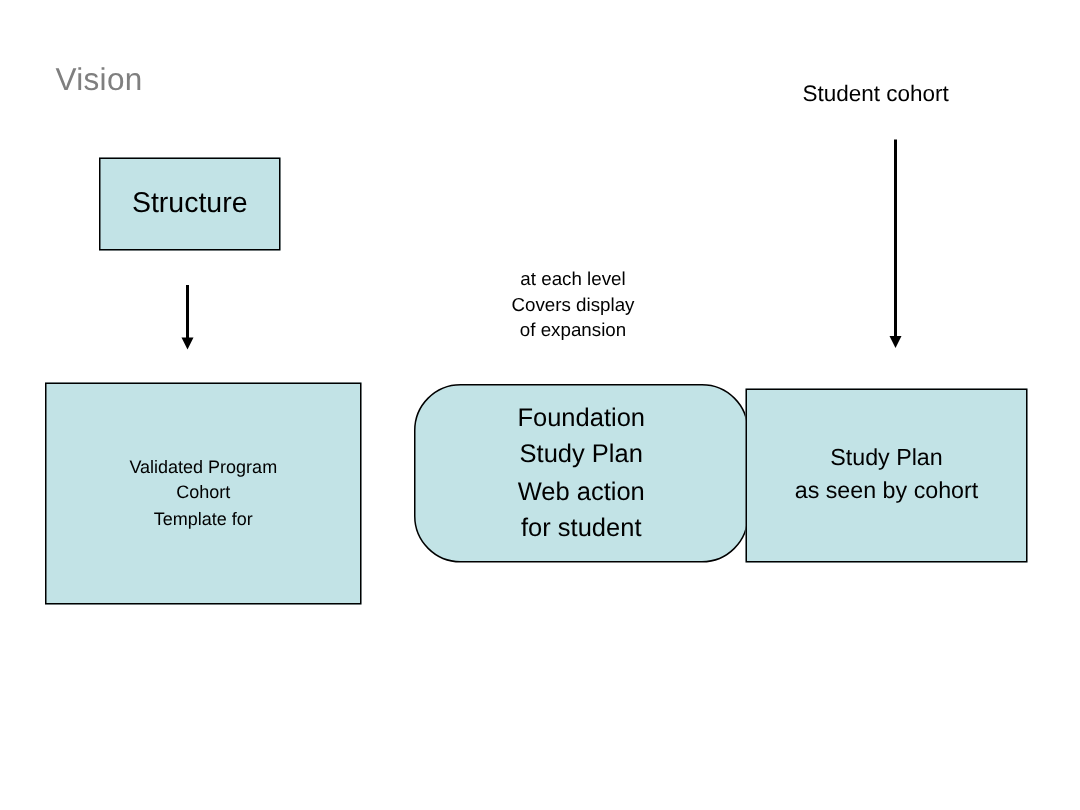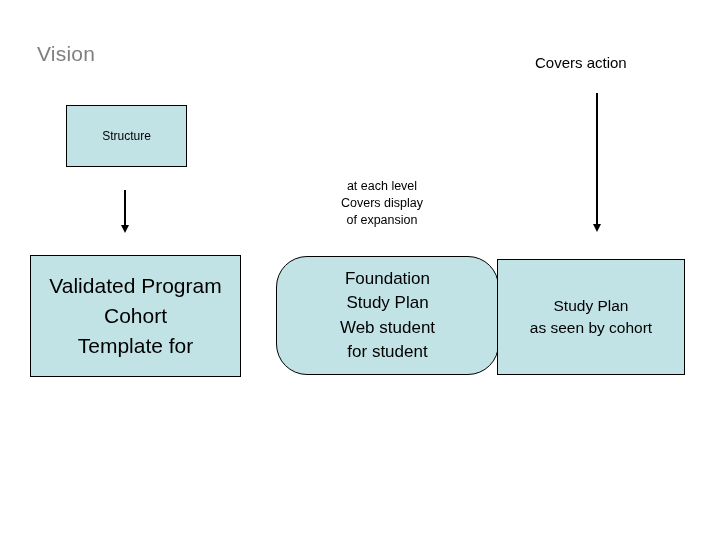--- a/index.html
+++ b/index.html
@@ -67,30 +67,30 @@
   .box-text {
     width: 100%;
     line-height: 1.42;
   }
 
   #box-structure {
     left: 66px;
     top: 105px;
     width: 121px;
     height: 62px;
-    font-size: 12px;
+    font-size: 19px;
   }
   #box-structure .box-text { line-height: 1.2; }
 
   #box-validated-template {
     left: 30px;
     top: 255px;
     width: 211px;
-    height: 122px;
-    font-size: 21px;
+    height: 148px;
+    font-size: 12px;
   }
   #box-foundation-study-plan {
     left: 276px;
     top: 256px;
     width: 223px;
     height: 119px;
     font-size: 17px;
     border-radius: 31px;
   }
   #box-student-study-plan {
@@ -136,21 +136,21 @@
   #arrow-student-action .shaft { height: 132px; }
   #arrow-student-action .head { top: 131px; }
 </style>
 </head>
 <body>
 
 <div id="slide">
 
   <div class="label" id="vision-label">Vision</div>
 
-  <div class="label" id="student-action-label">Covers action</div>
+  <div class="label" id="student-action-label">Student cohort</div>
 
   <div class="box" id="box-structure">
     <div class="box-text">
       <span class="ln">Structure</span>
     </div>
   </div>
 
   <div class="arrow" id="arrow-structure-to-template">
     <div class="shaft"></div>
     <div class="head"></div>
@@ -172,21 +172,21 @@
       <span class="ln">Validated Program</span>
       <span class="ln">Cohort</span>
       <span class="ln">Template for</span>
     </div>
   </div>
 
   <div class="box" id="box-foundation-study-plan">
     <div class="box-text">
       <span class="ln">Foundation</span>
       <span class="ln">Study Plan</span>
-      <span class="ln">Web student</span>
+      <span class="ln">Web action</span>
       <span class="ln">for student</span>
     </div>
   </div>
 
   <div class="box" id="box-student-study-plan">
     <div class="box-text">
       <span class="ln">Study Plan</span>
       <span class="ln">as seen by cohort</span>
     </div>
   </div>

